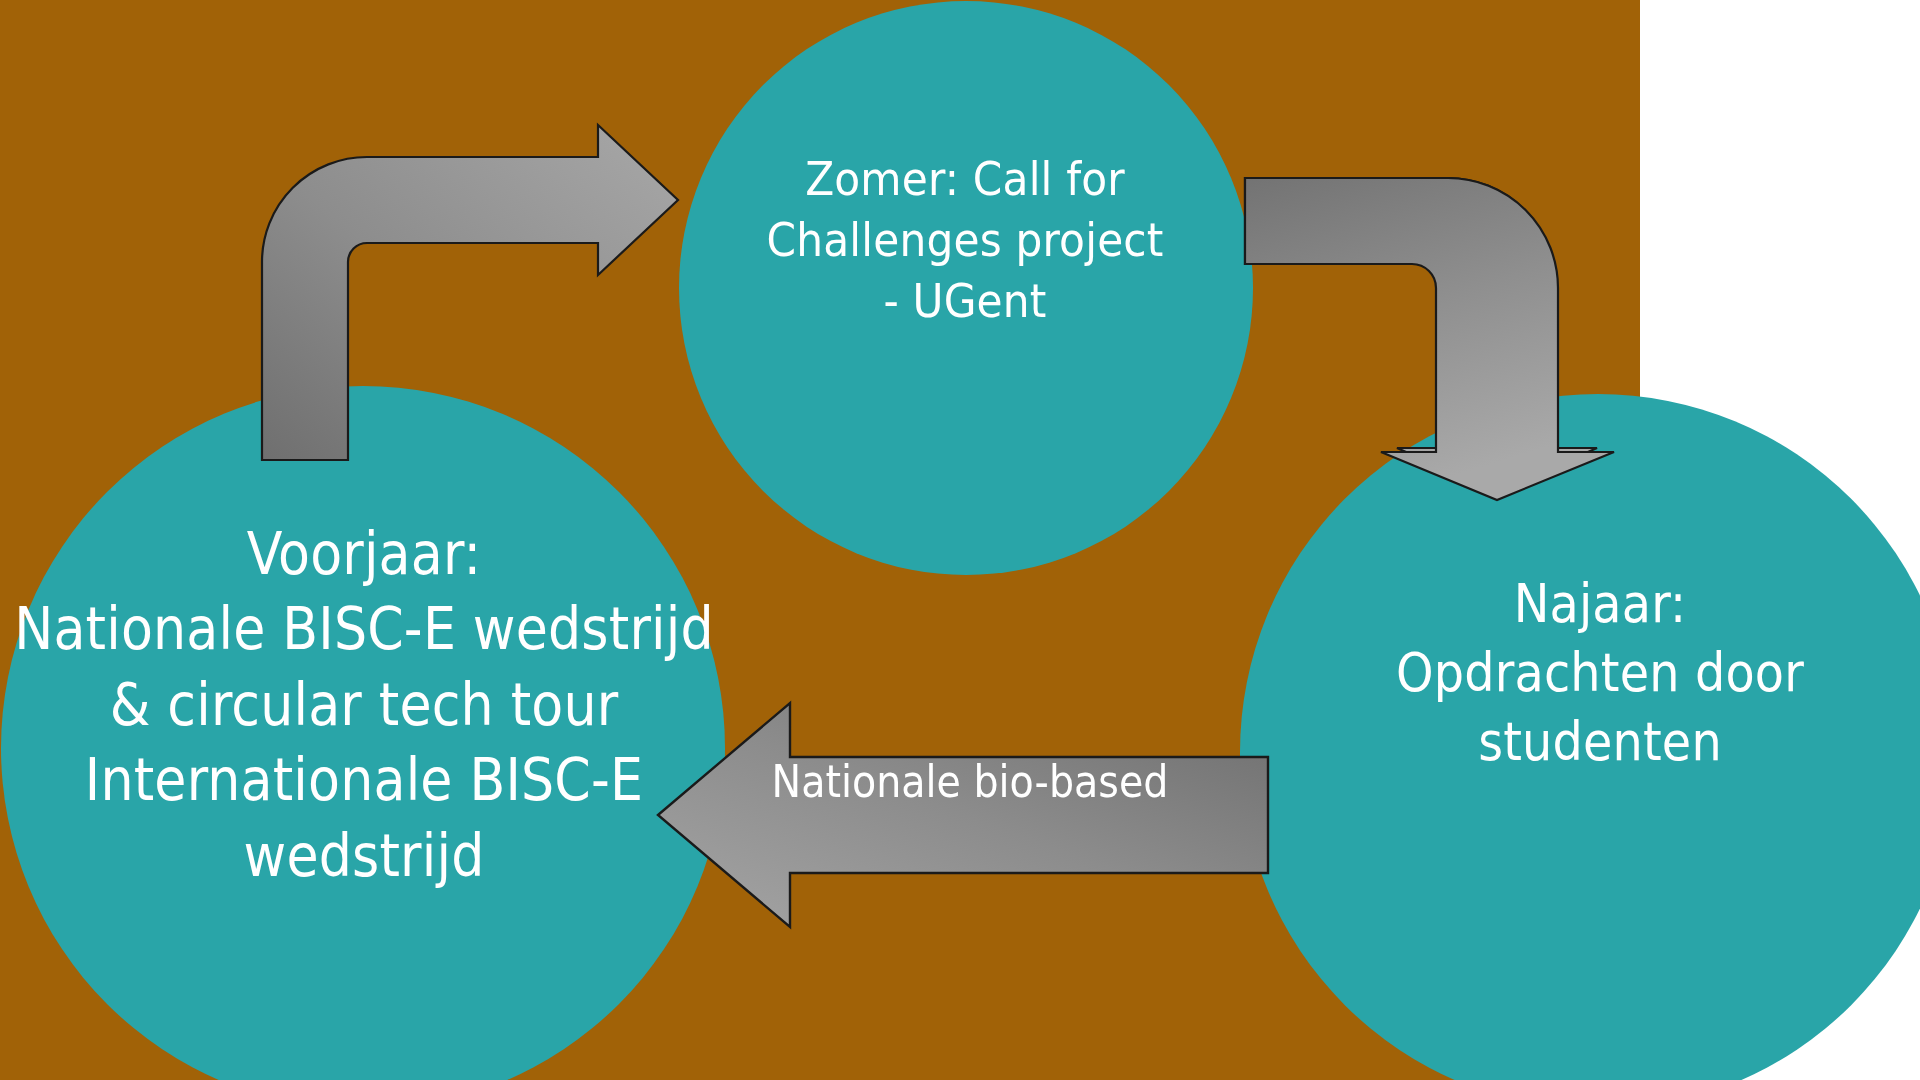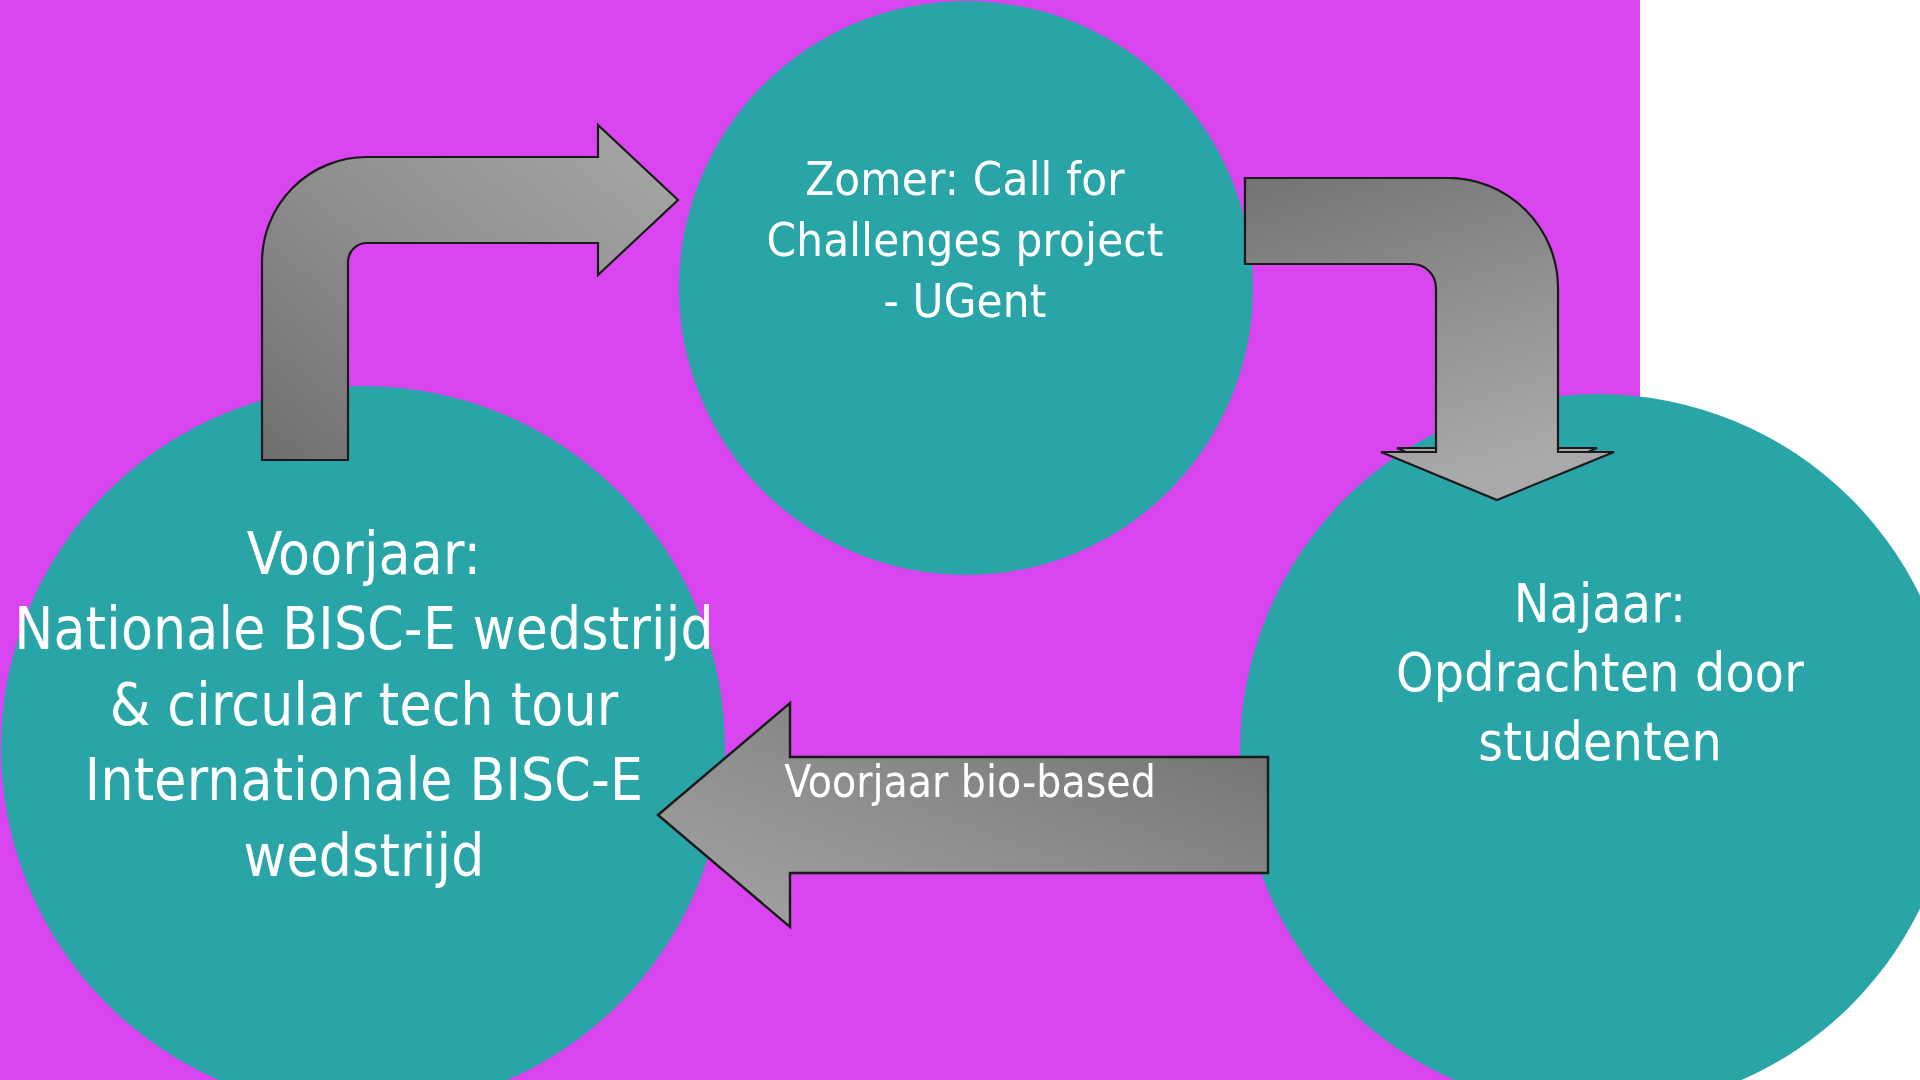--- a/index.html
+++ b/index.html
@@ -11,21 +11,21 @@
   body {
     width: 1920px;
     height: 1080px;
     overflow: hidden;
     font-family: "DejaVu Sans Condensed", "Liberation Sans Narrow", "Liberation Sans", sans-serif;
   }
   #diagram {
     position: relative;
     width: 1640px;
     height: 1080px;
-    background: #d946ef;
+    background: #a16207;
   }
   #diagram-svg {
     position: absolute;
     top: 0;
     left: 0;
     width: 1920px;
     height: 1080px;
   }
   .node-label {
     position: absolute;
@@ -151,15 +151,15 @@
   <div class="node-label" id="label-left">Voorjaar:
 Nationale BISC-E wedstrijd
 &amp; circular tech tour
 Internationale BISC-E
 wedstrijd</div>
 
   <div class="node-label" id="label-right">Najaar:
 Opdrachten door
 studenten</div>
 
-  <div id="label-arrow-bottom">Voorjaar bio-based</div>
+  <div id="label-arrow-bottom">Nationale bio-based</div>
 
 </div>
 
 </body></html>

